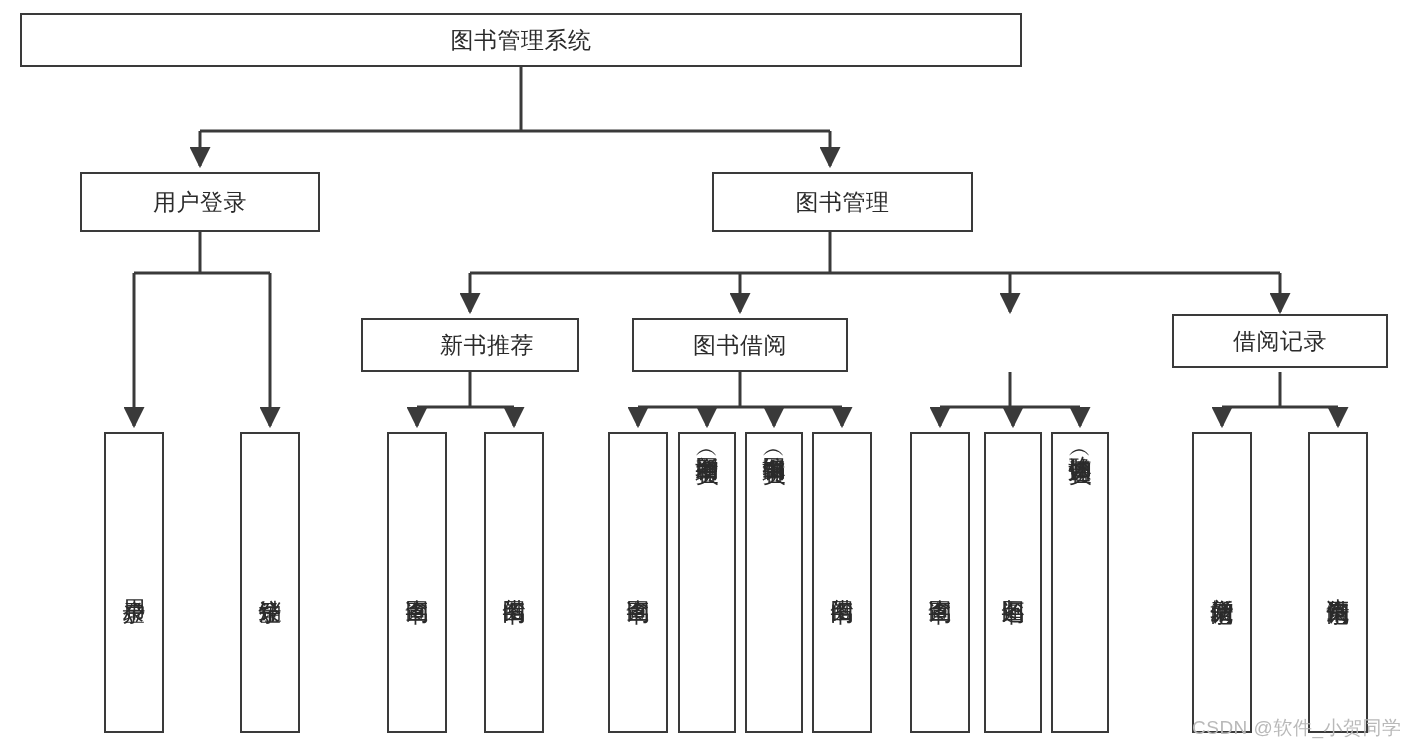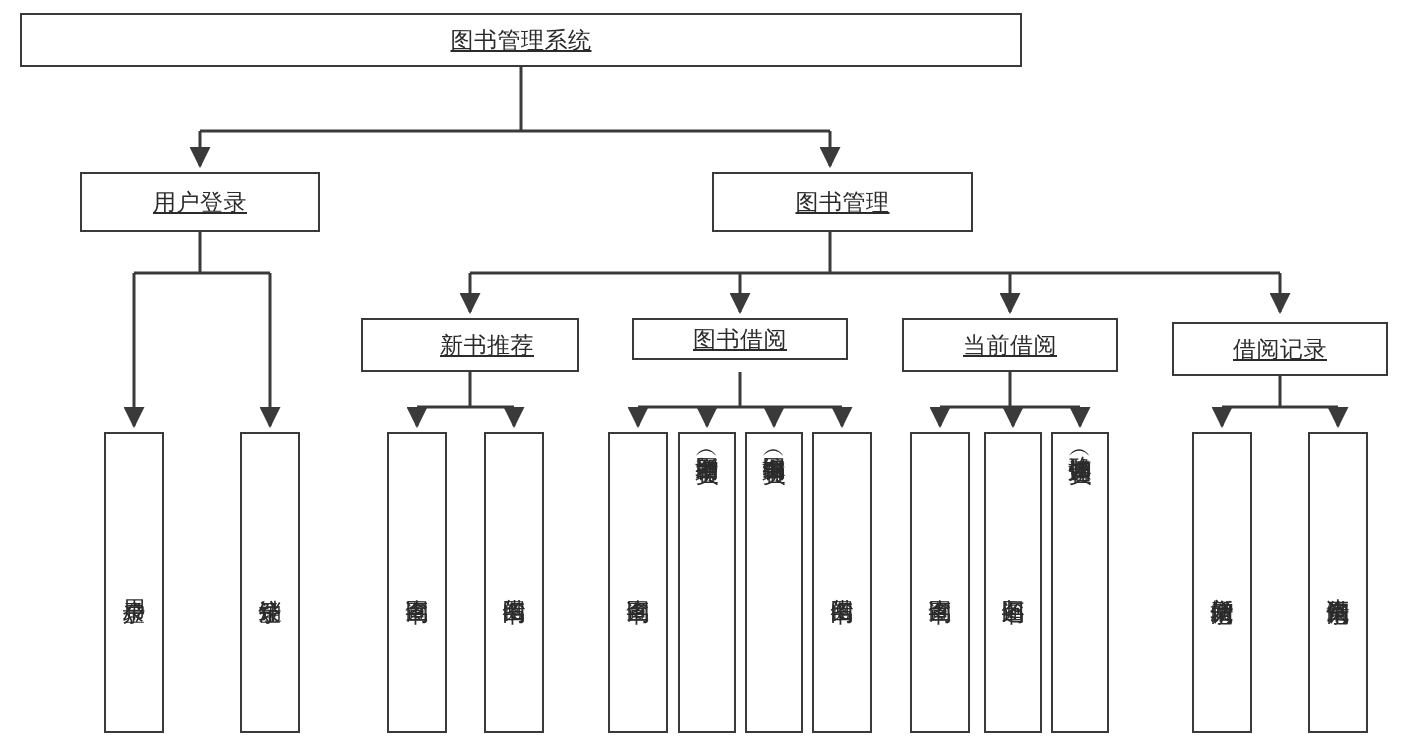--- a/index.html
+++ b/index.html
@@ -31,21 +31,20 @@
     background: #ffffff;
     border: 2px solid #3a3a3a;
     display: flex;
     align-items: center;
     justify-content: center;
     color: #2b2b2b;
   }
   .node.horiz {
     font-size: 23px;
     letter-spacing: 0.5px;
-    text-decoration: underline;
   }
   .node.vert {
     align-items: flex-start;
     justify-content: center;
     padding-top: 4px;
   }
   .node.vert .vlabel {
     writing-mode: vertical-rl;
     text-orientation: upright;
     font-size: 23px;
@@ -131,27 +130,24 @@
   <div class="node horiz" style="left: 80px; top: 172px; width: 240px; height: 60px; background: rgb(255, 255, 255); border-color: rgb(58, 58, 58); color: rgb(43, 43, 43);">
     <span>用户登录</span>
   </div>
   <div class="node horiz" style="left: 712px; top: 172px; width: 261px; height: 60px; background: rgb(255, 255, 255); border-color: rgb(58, 58, 58); color: rgb(43, 43, 43);">
     <span>图书管理</span>
   </div>
 
   <div class="node horiz" style="left: 361px; top: 318px; width: 218px; height: 54px; background: rgb(255, 255, 255); border-color: rgb(58, 58, 58); color: rgb(43, 43, 43); padding-left: 34px;">
     <span>新书推荐</span>
   </div>
-  <div class="node horiz" style="left: 632px; top: 318px; width: 216px; height: 42px; background: rgb(255, 255, 255); border-color: rgb(58, 58, 58); color: rgb(43, 43, 43);">
+  <div class="node horiz" style="left: 632px; top: 318px; width: 216px; height: 54px; background: rgb(255, 255, 255); border-color: rgb(58, 58, 58); color: rgb(43, 43, 43);">
     <span>图书借阅</span>
   </div>
-  <div class="node horiz" style="left: 902px; top: 318px; width: 216px; height: 54px; background: rgb(255, 255, 255); border-color: rgb(58, 58, 58); color: rgb(43, 43, 43);">
-    <span>当前借阅</span>
-  </div>
-  <div class="node horiz" style="left: 1172px; top: 322px; width: 216px; height: 54px; background: rgb(255, 255, 255); border-color: rgb(58, 58, 58); color: rgb(43, 43, 43);">
+  <div class="node horiz" style="left: 1172px; top: 314px; width: 216px; height: 54px; background: rgb(255, 255, 255); border-color: rgb(58, 58, 58); color: rgb(43, 43, 43);">
     <span>借阅记录</span>
   </div>
 
   <div class="node vert centered" style="left: 104px; top: 432px; width: 60px; height: 301px; background: rgb(255, 255, 255); border-color: rgb(58, 58, 58); color: rgb(43, 43, 43);">
     <span class="vlabel">用户登录</span>
   </div>
   <div class="node vert centered" style="left: 240px; top: 432px; width: 60px; height: 301px; background: rgb(255, 255, 255); border-color: rgb(58, 58, 58); color: rgb(43, 43, 43);">
     <span class="vlabel">注销登录</span>
   </div>
   <div class="node vert centered" style="left: 387px; top: 432px; width: 60px; height: 301px; background: rgb(255, 255, 255); border-color: rgb(58, 58, 58); color: rgb(43, 43, 43);">
@@ -181,14 +177,15 @@
   <div class="node vert" style="left: 1051px; top: 432px; width: 58px; height: 301px; background: rgb(255, 255, 255); border-color: rgb(58, 58, 58); color: rgb(43, 43, 43);">
     <span class="vlabel">确认归还（管理员）</span>
   </div>
   <div class="node vert centered" style="left: 1192px; top: 432px; width: 60px; height: 301px; background: rgb(255, 255, 255); border-color: rgb(58, 58, 58); color: rgb(43, 43, 43);">
     <span class="vlabel">新增借阅记录</span>
   </div>
   <div class="node vert centered" style="left: 1308px; top: 432px; width: 60px; height: 301px; background: rgb(255, 255, 255); border-color: rgb(58, 58, 58); color: rgb(43, 43, 43);">
     <span class="vlabel">查询借阅记录</span>
   </div>
 
+  <div class="watermark" style="left: 1192px; top: 715px; color: rgb(185, 185, 185);">CSDN @软件_小贺同学</div>
 
 </div>
 
 </body></html>

